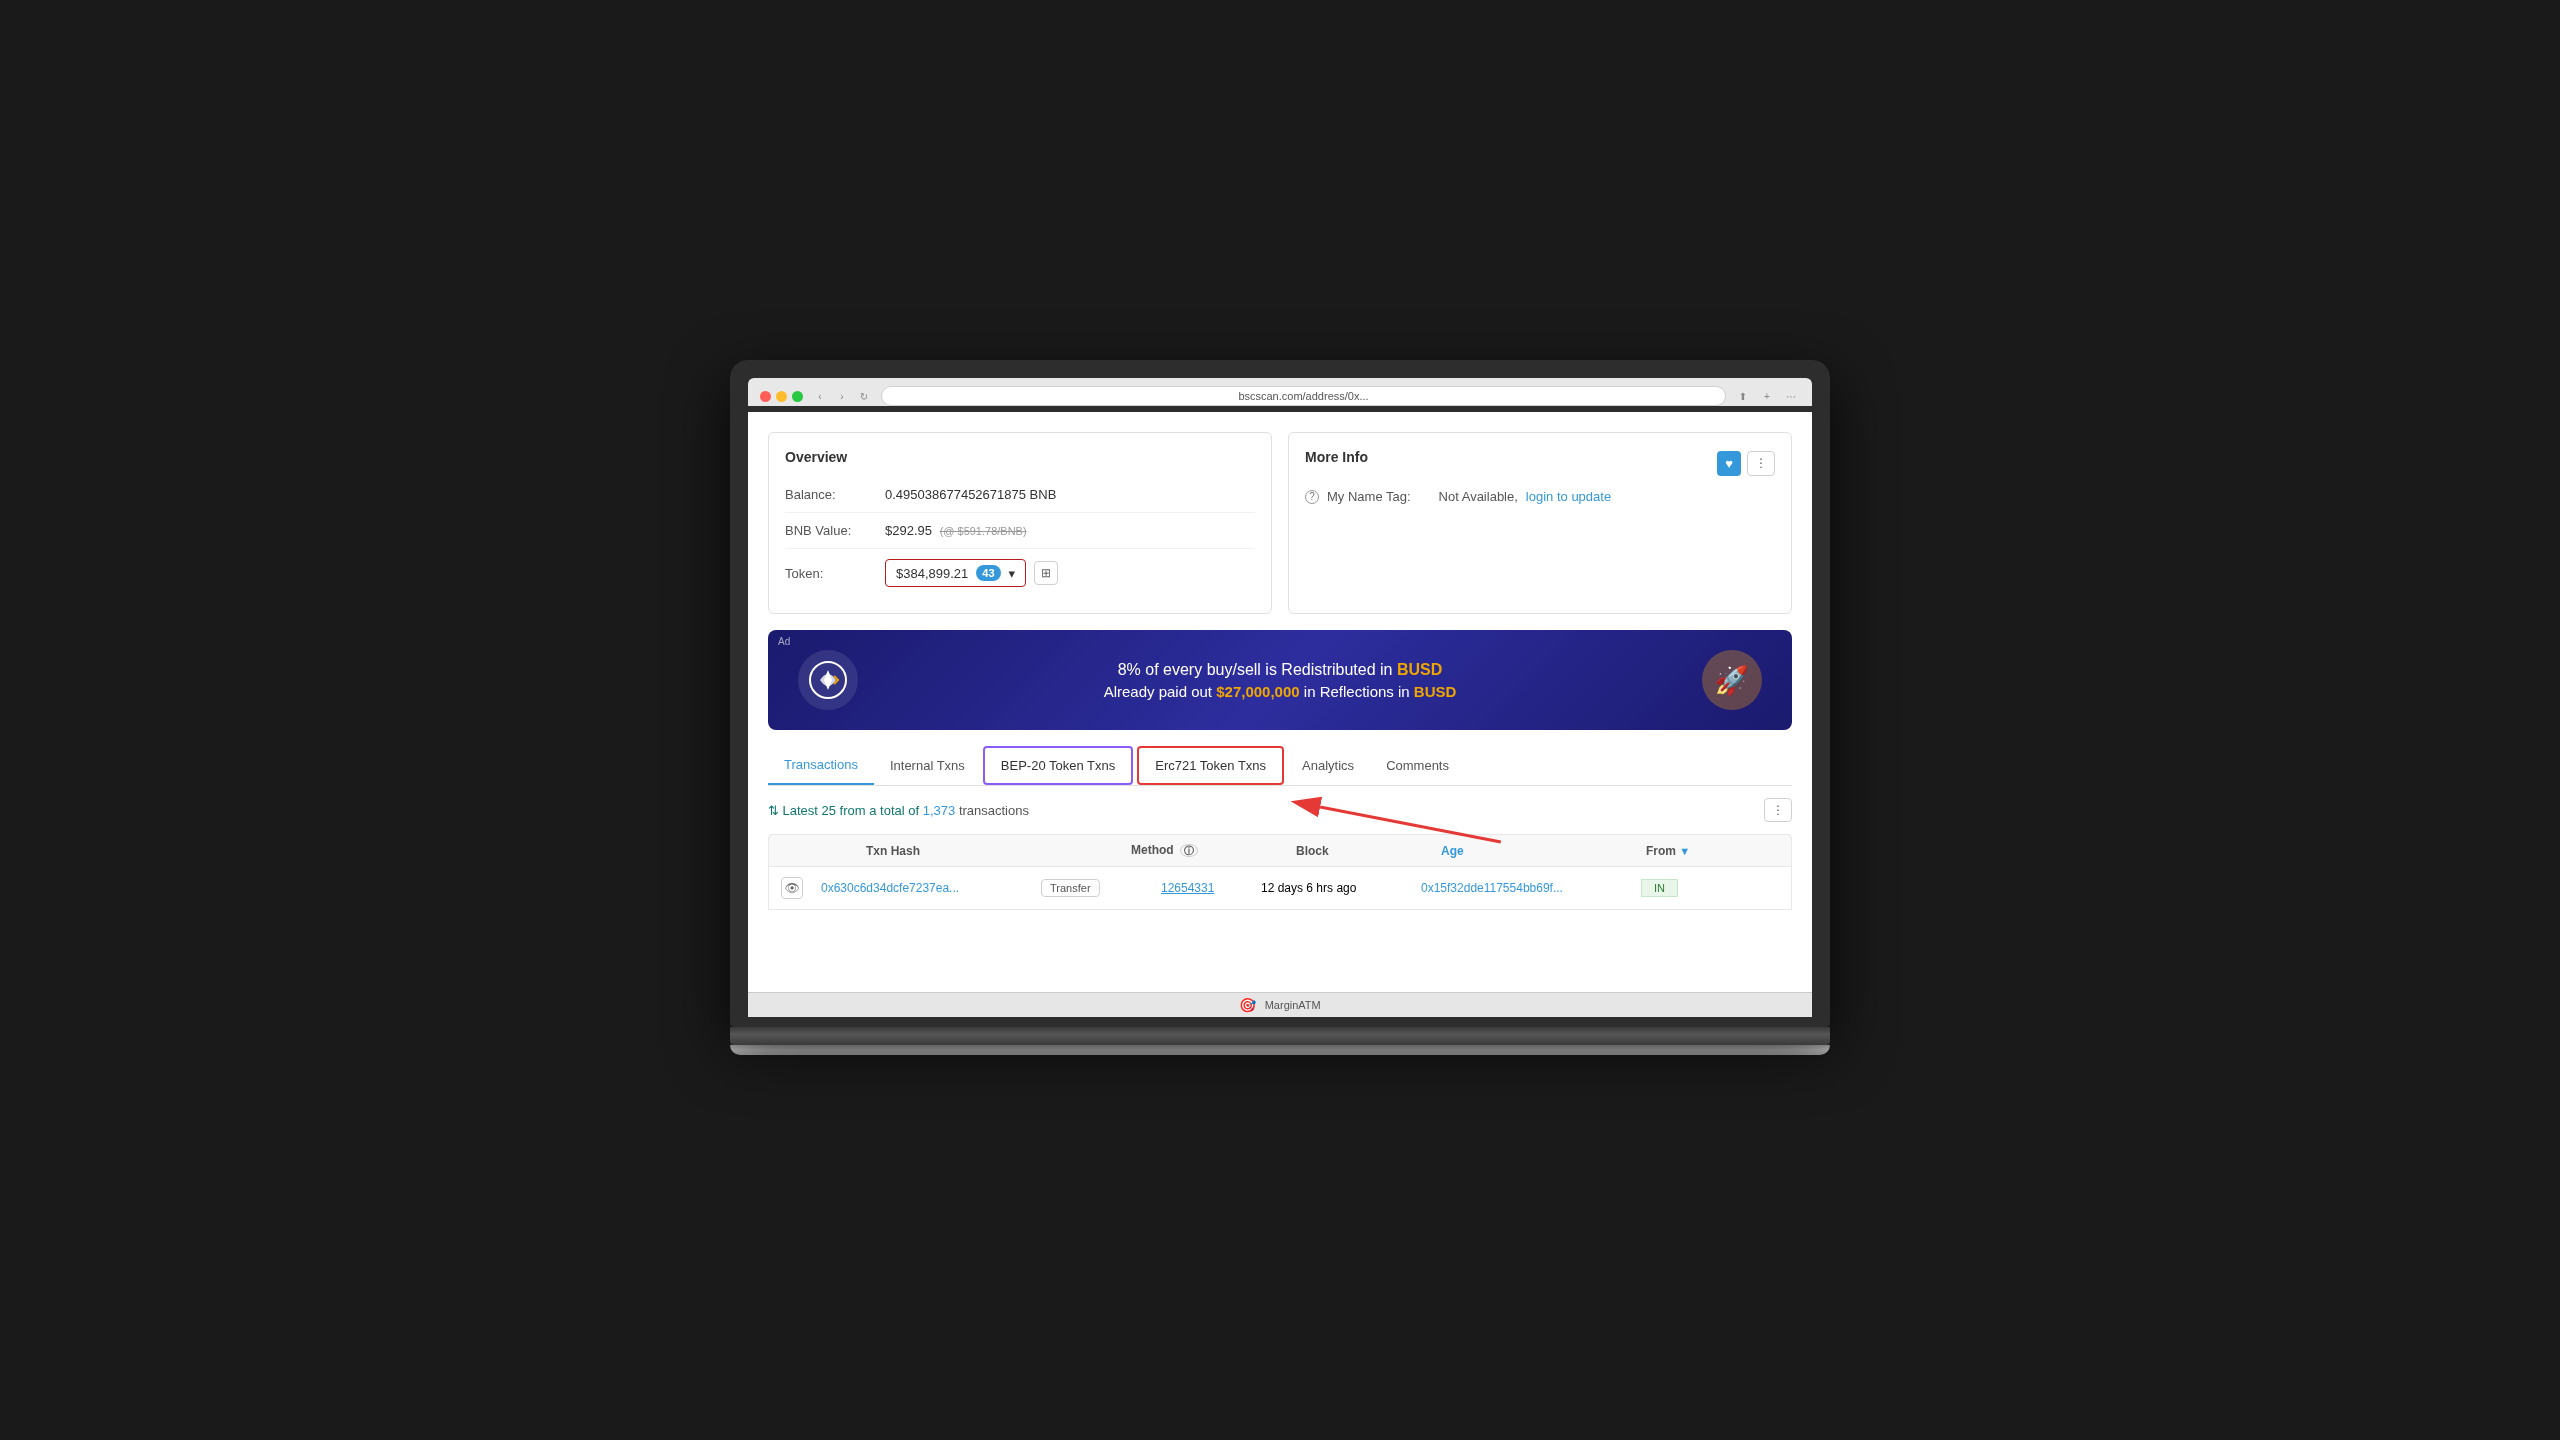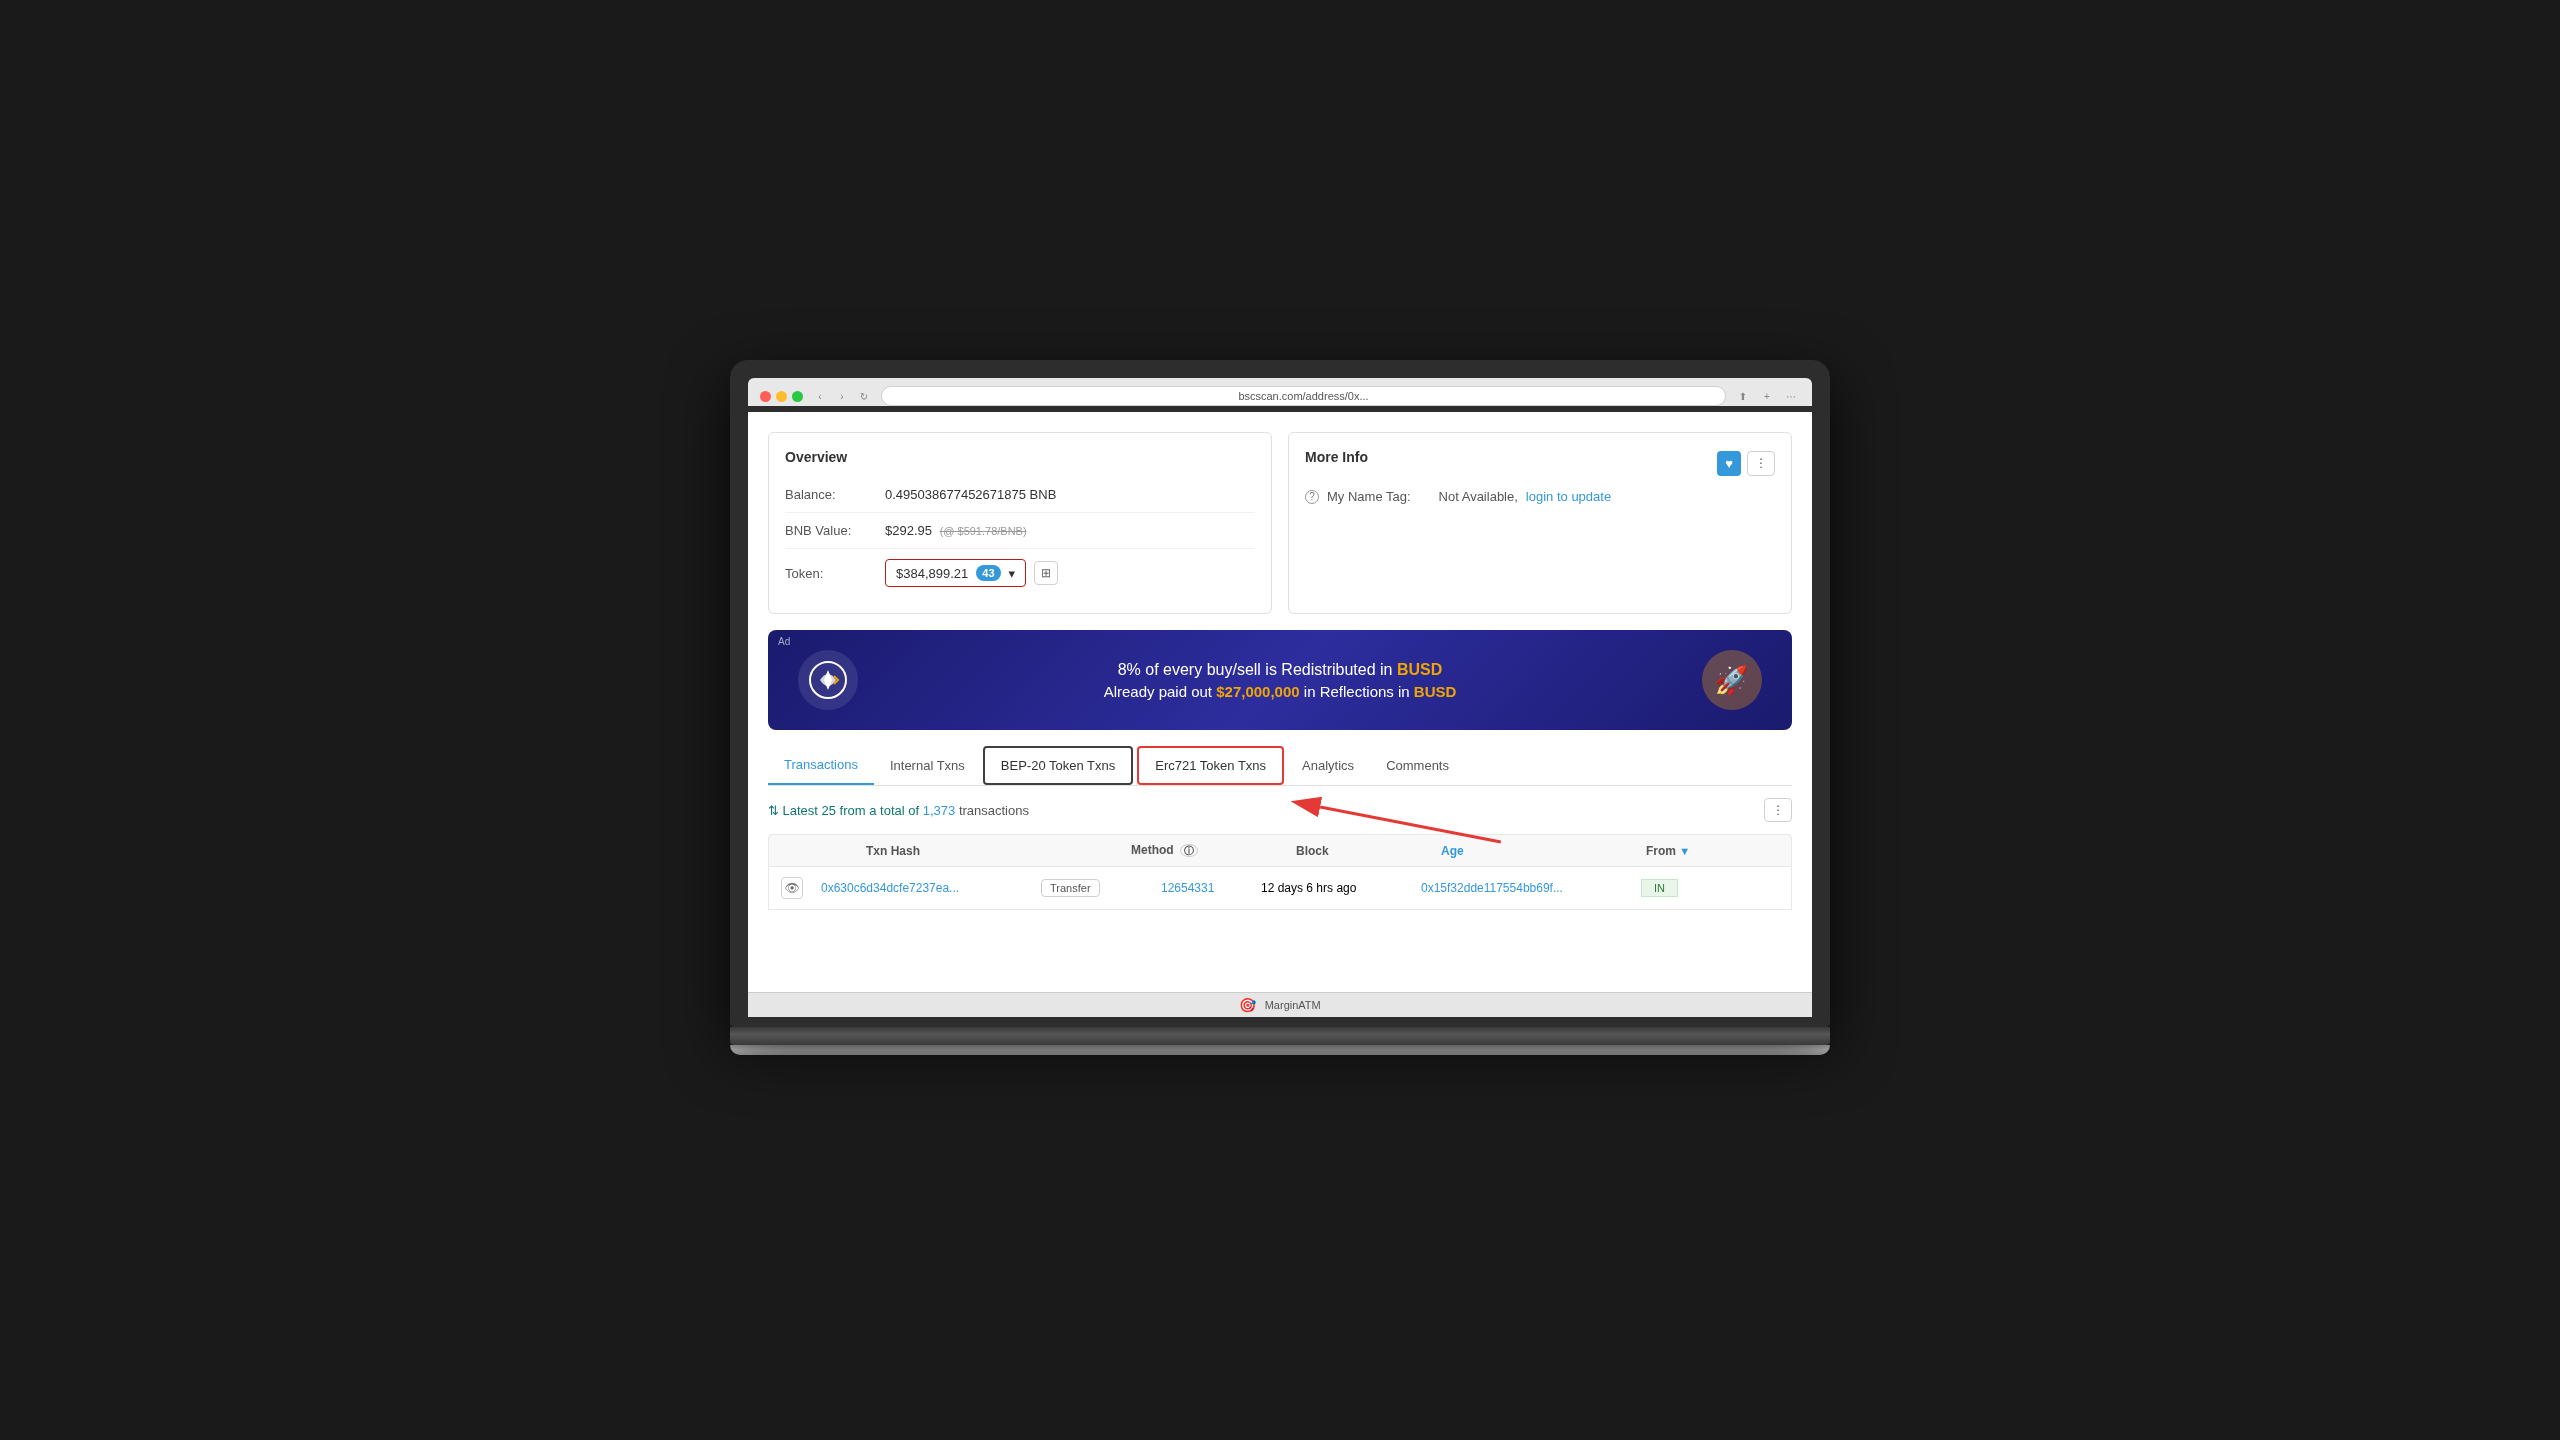--- a/index.html
+++ b/index.html
@@ -389,20 +389,21 @@
       border: 1px solid #d0d0d0;
       border-radius: 4px;
       padding: 2px 8px;
       font-size: 11px;
       color: #555;
     }
 
     .block-num {
       color: #3498db;
       cursor: pointer;
+      text-decoration: underline;
     }
 
     .from-addr {
       color: #3498db;
       cursor: pointer;
       font-size: 12px;
     }
 
     .in-badge {
       background: #e8f5e9;
@@ -558,21 +559,21 @@
             <span>in Reflections in</span>
             <span class="highlight">BUSD</span>
           </div>
         </div>
         <div class="ad-rocket">🚀</div>
       </div>
 
       <div class="tabs-section">
         <button class="tab active">Transactions</button>
         <button class="tab">Internal Txns</button>
-        <button class="tab highlighted" style="border: 2px solid #404040; border-radius:4px; color:#333;">BEP-20 Token Txns</button>
+        <button class="tab highlighted" style="border: 2px solid #8b5cf6; border-radius:4px; color:#333;">BEP-20 Token Txns</button>
         <button class="tab highlighted" style="border: 2px solid #e53935; border-radius:4px; color:#333;">Erc721 Token Txns</button>
         <button class="tab">Analytics</button>
         <button class="tab">Comments</button>
       </div>
 
       <div class="results-row">
         <div>
           <span style="color:#0f766e;">⇅ Latest 25 from a total of </span>
           <span class="link-text">1,373</span>
           <span style="color:#555;"> transactions</span>

